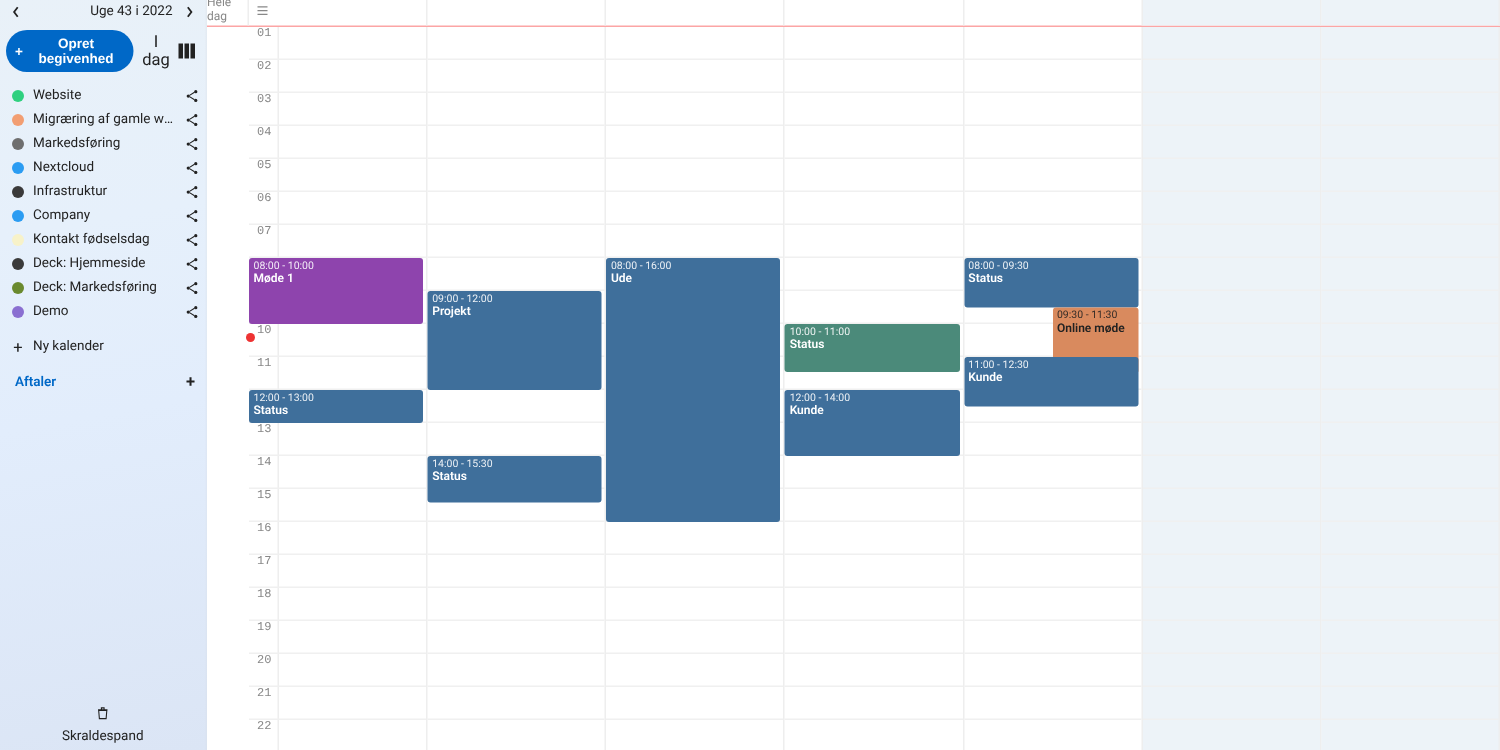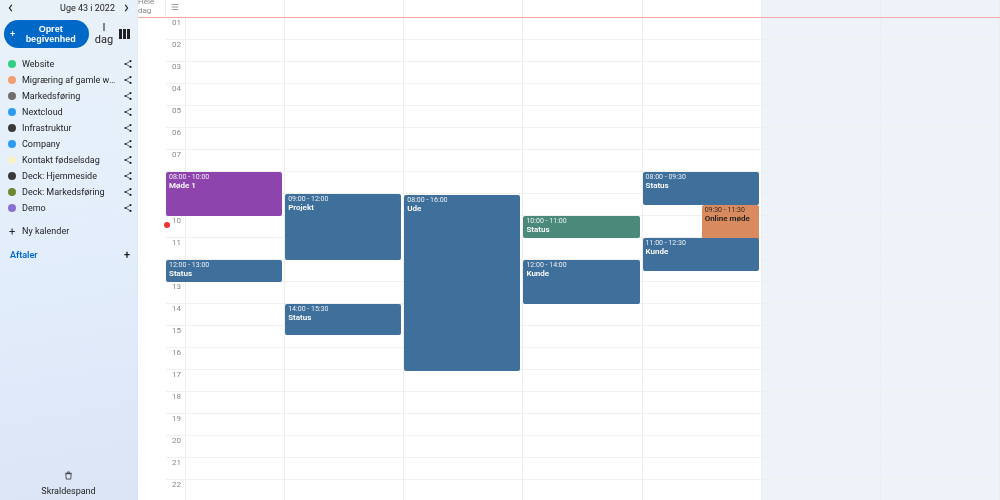--- a/index.html
+++ b/index.html
@@ -152,20 +152,21 @@
   }
 
   .grid {
     position:absolute;
     top:18px;left:0;right:0;bottom:0;
   }
   .hours {
     position:absolute;
     top:0;left:0;bottom:0;
     width:48px;
+    font-family:Liberation Mono, monospace;
   }
   .hour {
     height:22px;
     font-size:8px;
     color:#888;
     text-align:right;
     padding-right:4px;
     border-right:1px solid #eee;
     display:flex;
     align-items:flex-start;
@@ -481,21 +482,21 @@
             <div class="hourline"></div>
             <div class="hourline"></div>
             <div class="hourline"></div>
             <div class="hourline"></div>
             <div class="hourline"></div>
             <div class="hourline"></div>
             <div class="hourline"></div>
             <div class="hourline"></div>
             <div class="hourline"></div>
           </div>
-          <div class="event" style="top: 154px; height: 176px; background: rgb(63, 111, 155); margin-top: 23px;"><span class="time">08:00 - 16:00</span><span class="title">Ude</span></div>
+          <div class="event" style="top: 154px; height: 176px; background: rgb(63, 111, 155);"><span class="time">08:00 - 16:00</span><span class="title">Ude</span></div>
         </div>
         <div class="day">
           <div class="hourlines">
             <div class="hourline"></div>
             <div class="hourline"></div>
             <div class="hourline"></div>
             <div class="hourline"></div>
             <div class="hourline"></div>
             <div class="hourline"></div>
             <div class="hourline"></div>
@@ -508,21 +509,21 @@
             <div class="hourline"></div>
             <div class="hourline"></div>
             <div class="hourline"></div>
             <div class="hourline"></div>
             <div class="hourline"></div>
             <div class="hourline"></div>
             <div class="hourline"></div>
             <div class="hourline"></div>
             <div class="hourline"></div>
           </div>
-          <div class="event" style="top: 198px; height: 22px; background: rgb(75, 138, 122);"><span class="time">10:00 - 11:00</span><span class="title">Status</span></div>
+          <div class="event" style="top: 198px; height: 32px; background: rgb(75, 138, 122);"><span class="time">10:00 - 11:00</span><span class="title">Status</span></div>
           <div class="event" style="top: 242px; height: 44px; background: rgb(63, 111, 155);"><span class="time">12:00 - 14:00</span><span class="title">Kunde</span></div>
         </div>
         <div class="day">
           <div class="hourlines">
             <div class="hourline"></div>
             <div class="hourline"></div>
             <div class="hourline"></div>
             <div class="hourline"></div>
             <div class="hourline"></div>
             <div class="hourline"></div>

